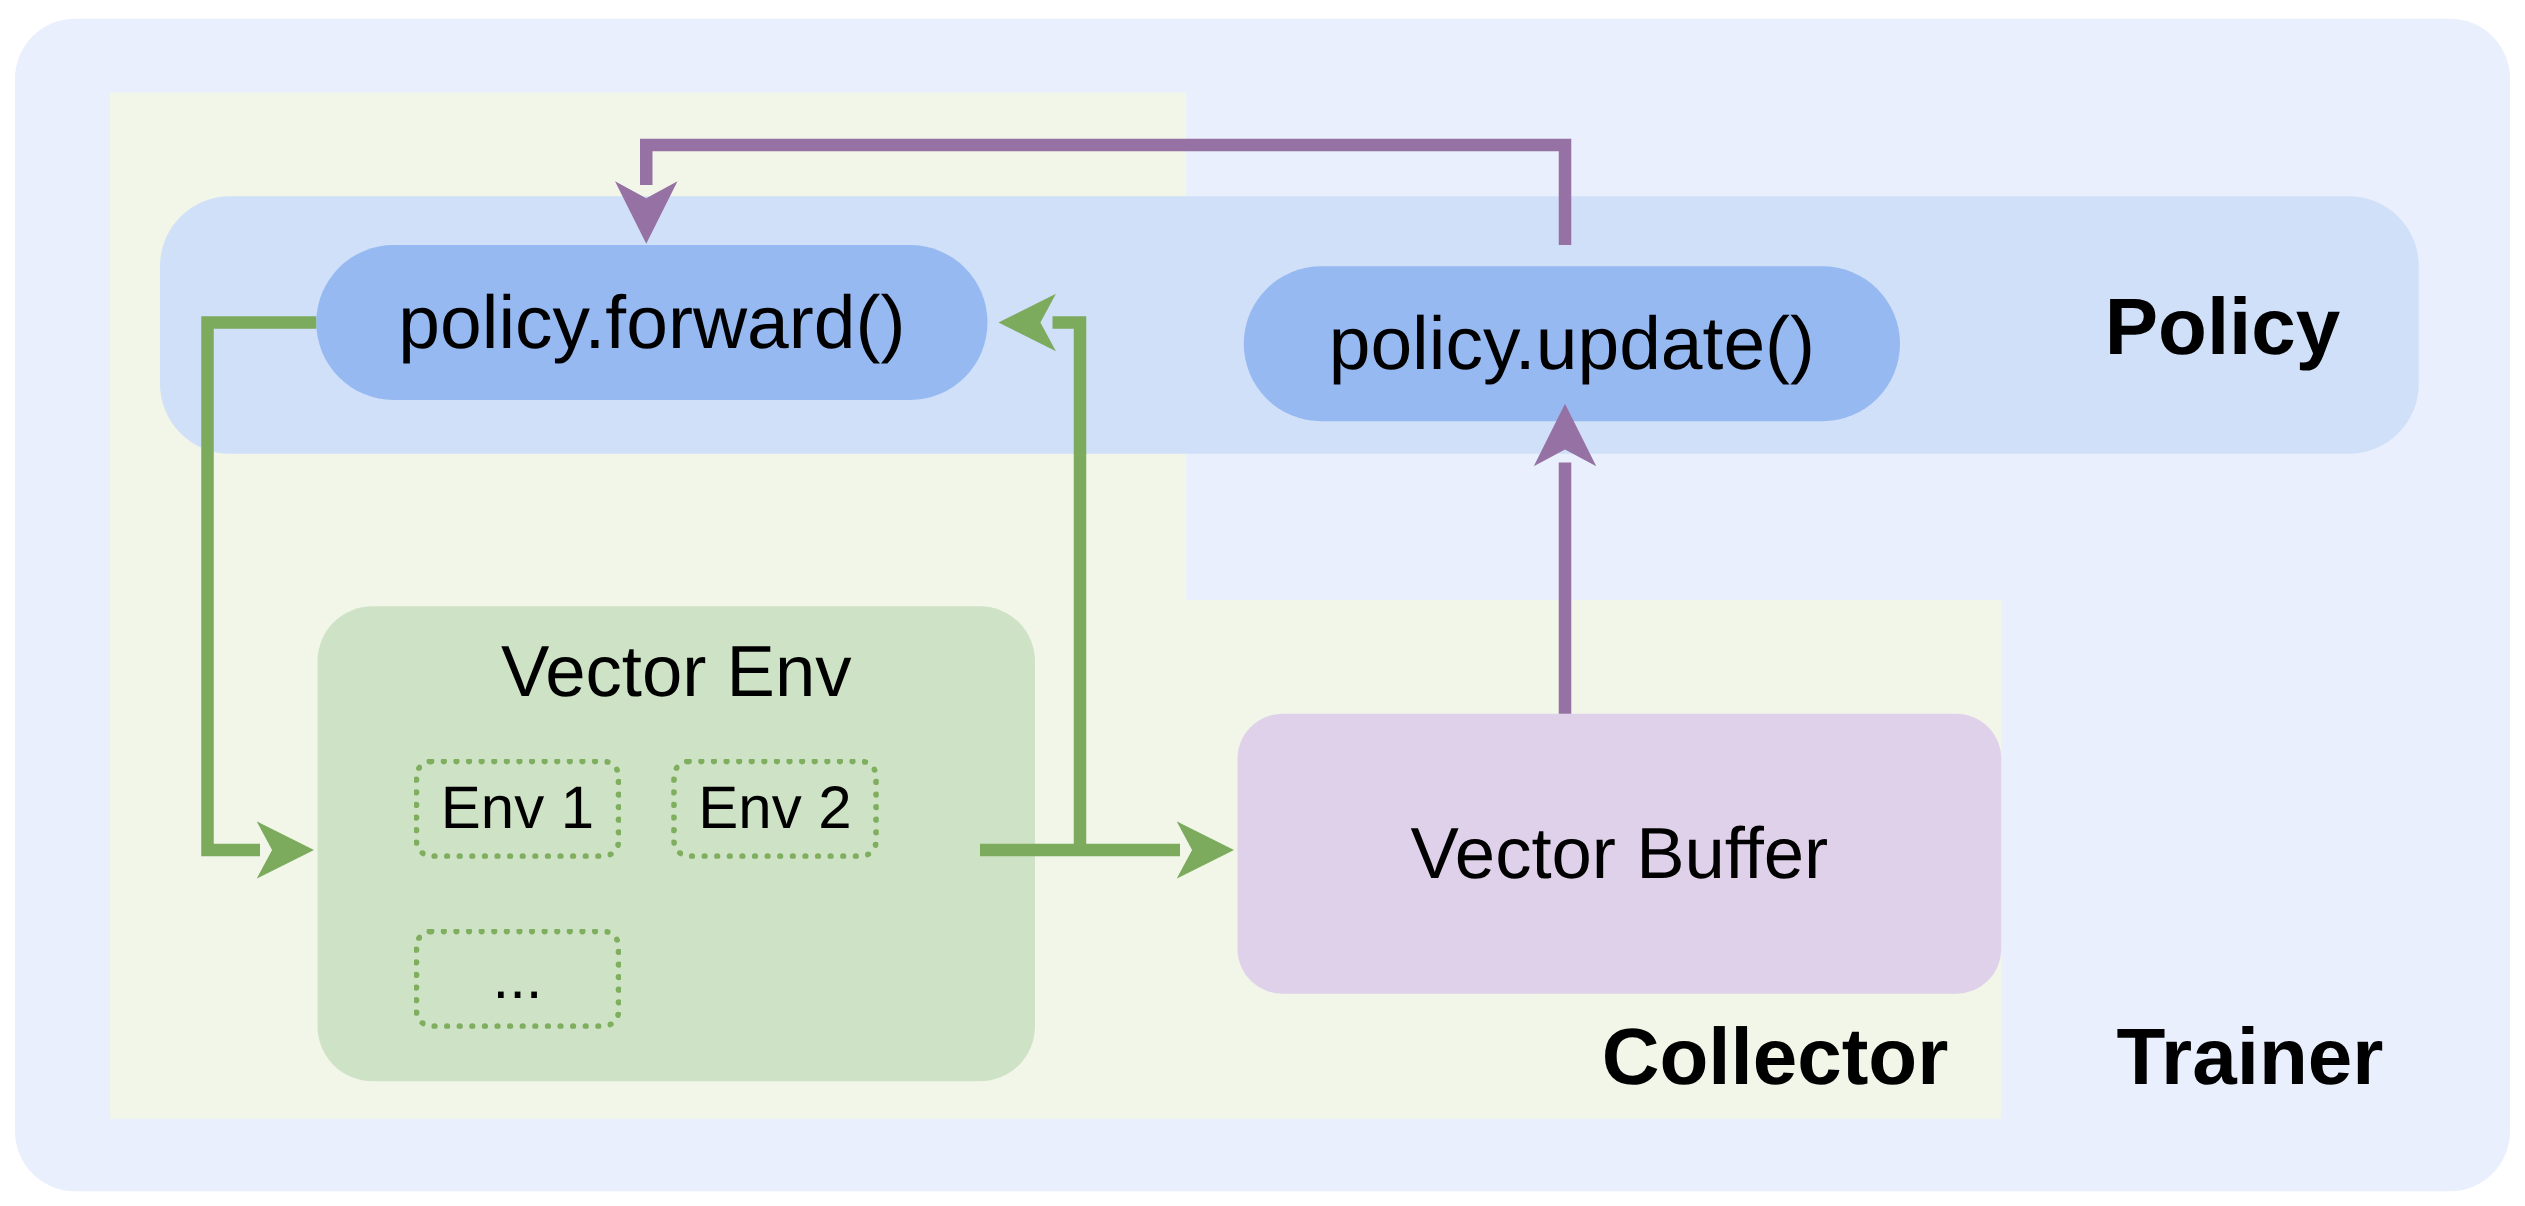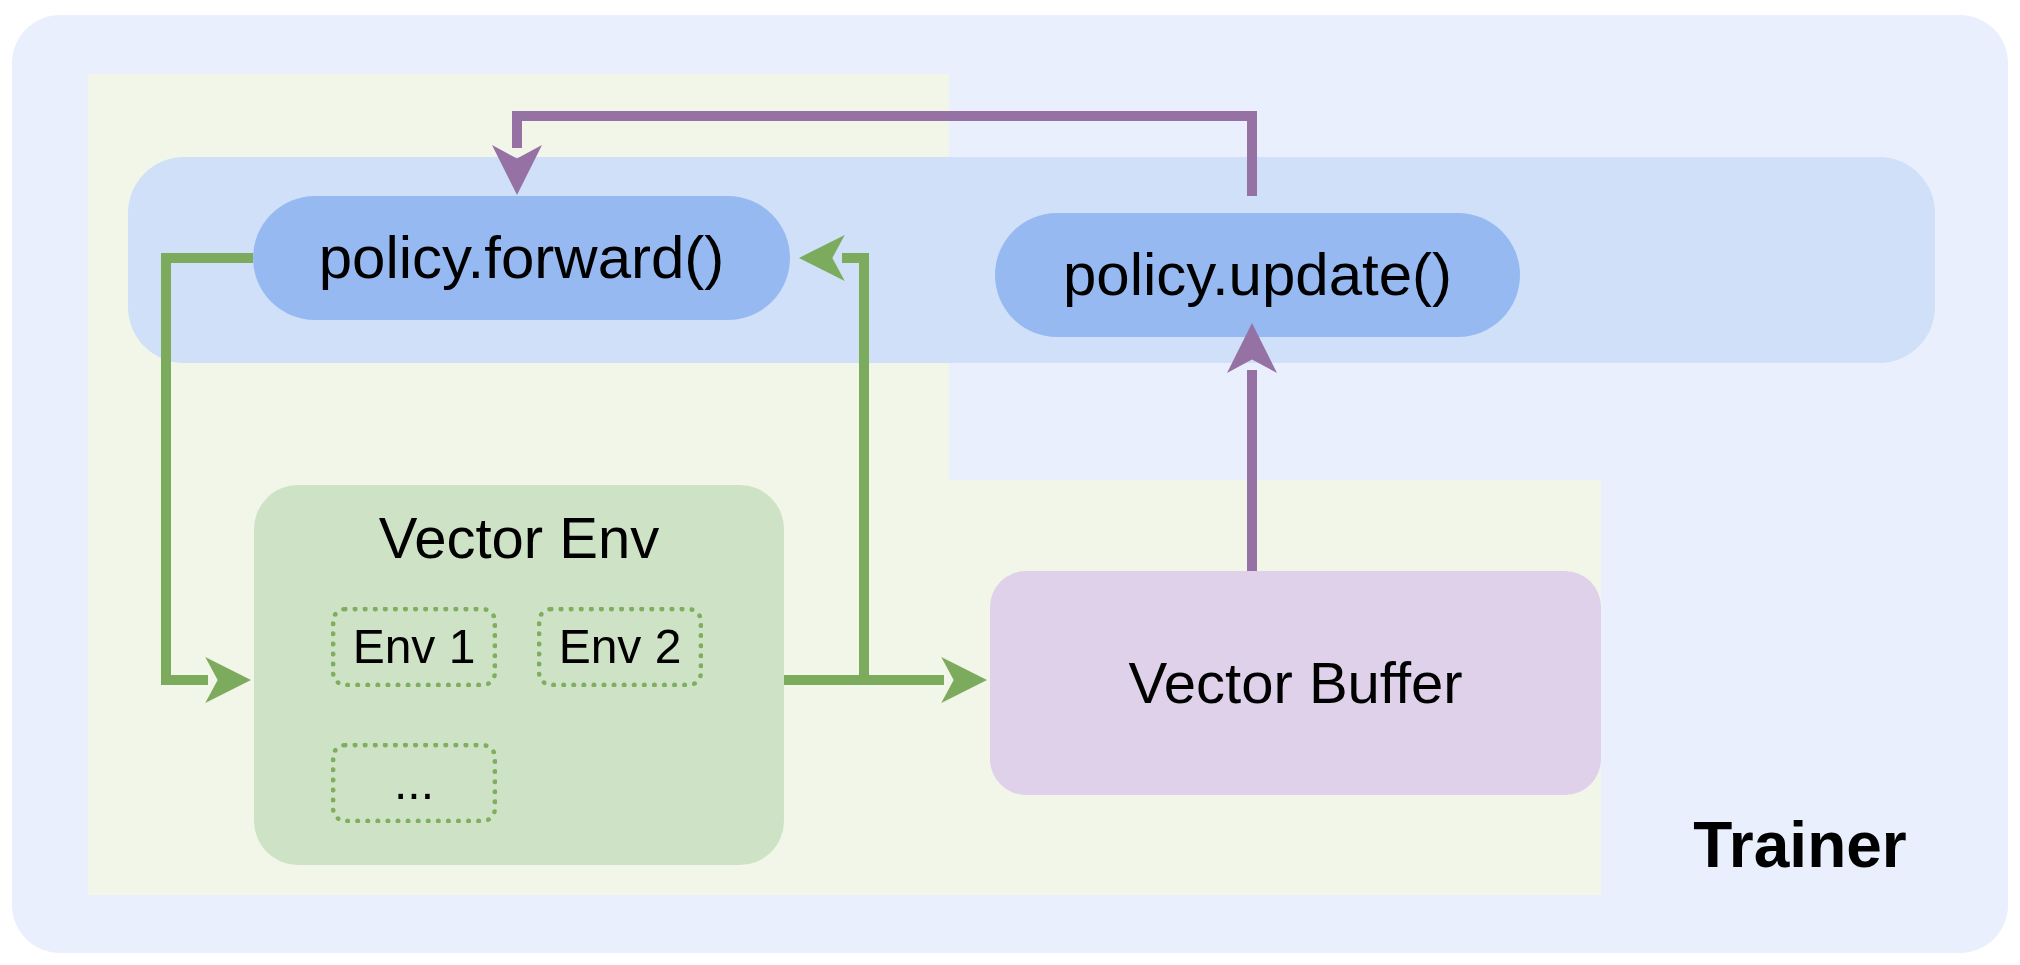--- a/index.html
+++ b/index.html
@@ -45,21 +45,21 @@
   .pill-update{left:995px;top:213px;width:525px;}
   .region-label{
     transform:translate(-50%,-50%);
     font-weight:bold;font-size:64px;line-height:1;white-space:nowrap;
   }
   .policy-label{left:1778px;top:261px;}
   .collector-label{left:1420px;top:845px;}
   .trainer-label{left:1800px;top:845px;}
   .env-box{
     left:254px;top:485px;width:530px;height:380px;
-    background:var(--env-box);border-radius:44px;
+    background:var(--env-box);border-radius:44px;padding-left:44px;
   }
   .env-title{
     left:0;top:24px;width:100%;text-align:center;
     font-size:58px;line-height:1;
   }
   .env-cell{
     width:166px;height:80px;box-sizing:border-box;
     border:5px dotted var(--env-border);border-radius:14px;
     display:flex;align-items:center;justify-content:center;
     font-size:48px;line-height:1;
@@ -110,20 +110,22 @@
     </div>
     <div class="abs env-cell env-c1 env-r2">
       <span>...</span>
     </div>
   </div>
 
   <div class="abs buffer-box">
     <span>Vector Buffer</span>
   </div>
 
+  <div class="abs region-label policy-label">Policy</div>
+  <div class="abs region-label collector-label">Collector</div>
   <div class="abs region-label trainer-label">Trainer</div>
 
   <svg class="abs arrows" viewBox="0 0 2020 965" xmlns="http://www.w3.org/2000/svg">
     <defs>
       <marker id="mg" viewBox="0 0 10 10" refX="0.6" refY="5" markerWidth="4.6" markerHeight="5.4" orient="auto">
         <path d="M0,0 L10,5 L0,10 L2.7,5 Z" class="head-green"></path>
       </marker>
       <marker id="mp" viewBox="0 0 10 10" refX="0.6" refY="5" markerWidth="5" markerHeight="5.6" orient="auto">
         <path d="M0,0 L10,5 L0,10 L2.7,5 Z" class="head-purple"></path>
       </marker>

